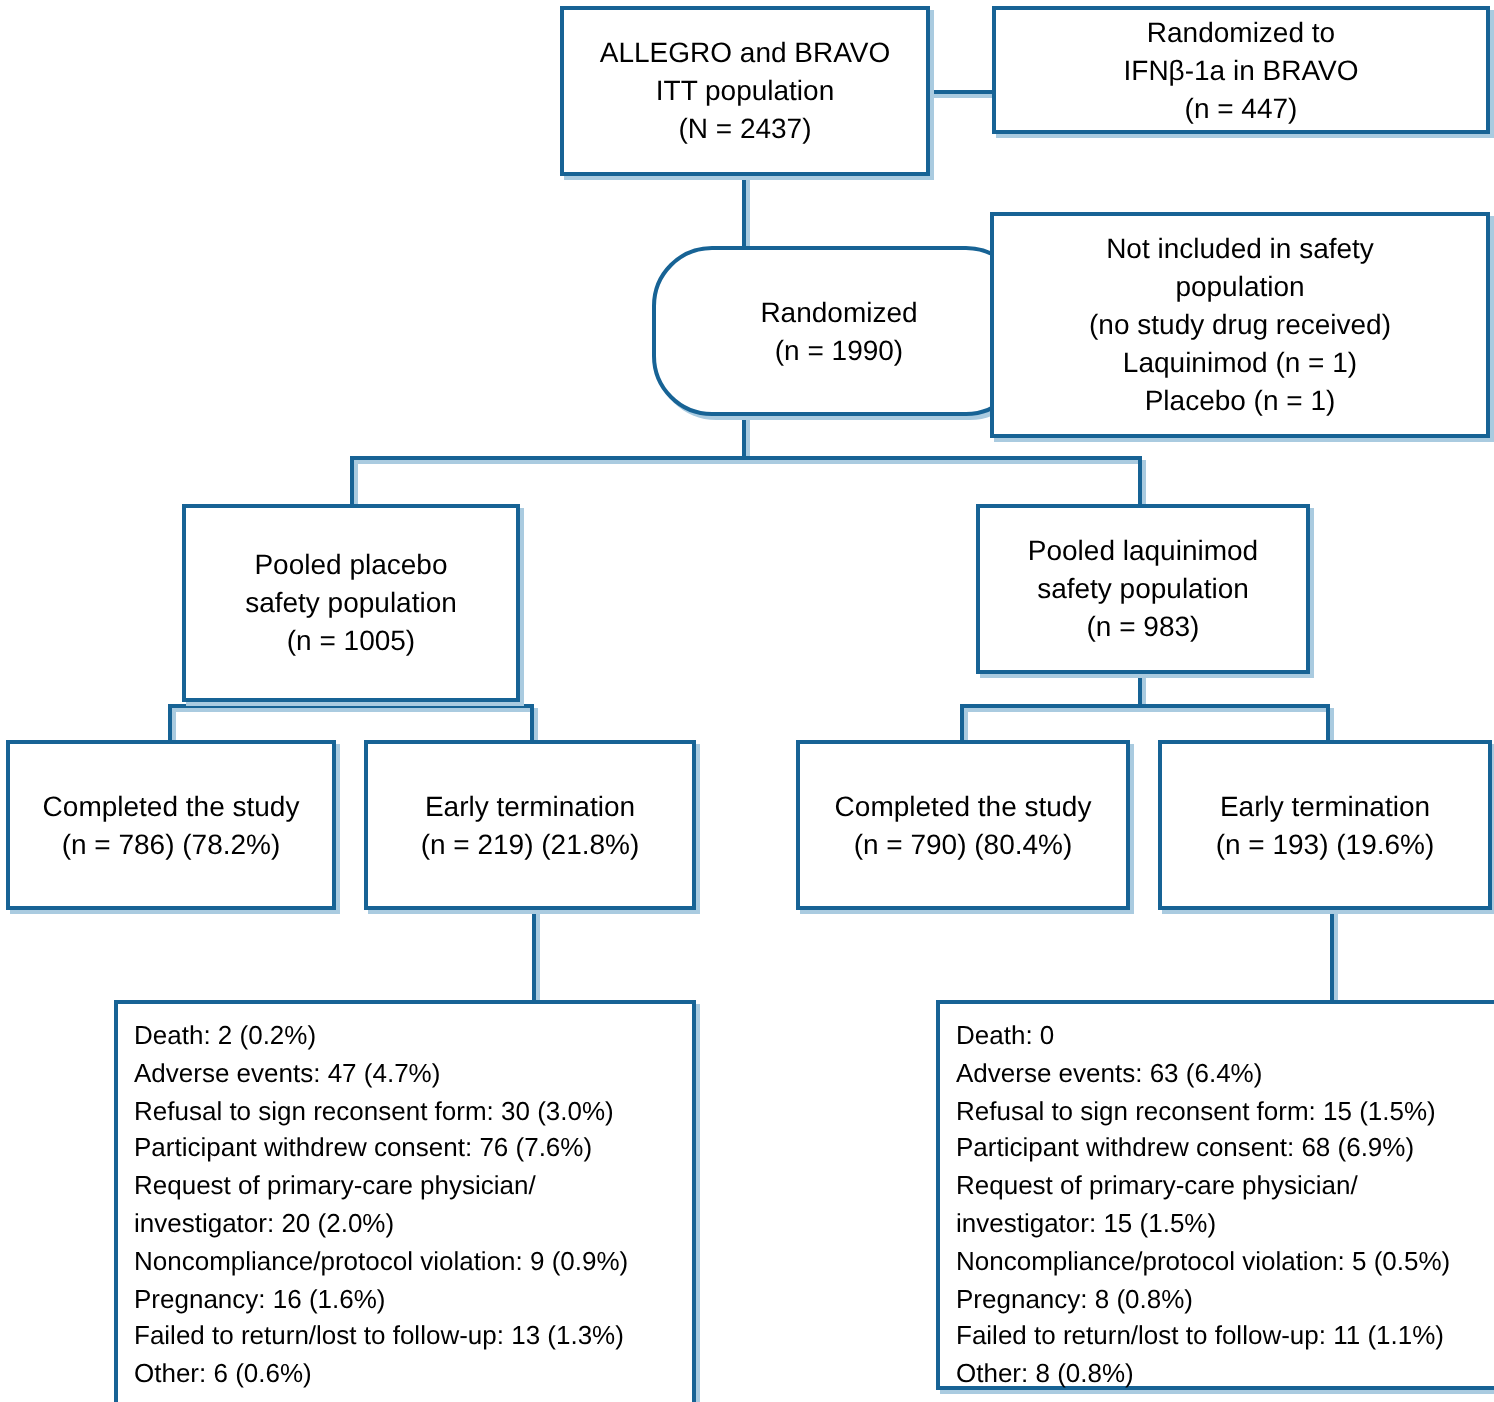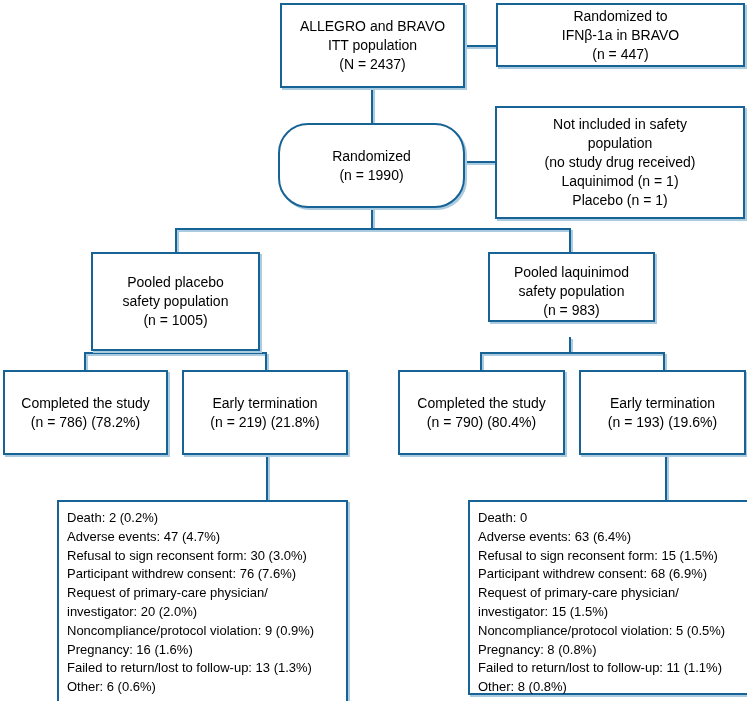--- a/index.html
+++ b/index.html
@@ -22,20 +22,21 @@
     justify-content:center;
     text-align:center;
   }
   .box-text{
     white-space:pre-line;
     font-size:14px;
     line-height:19px;
   }
   .rounded{
     border-radius:30px;
+    margin-left:48px;
   }
   .reasons{
     align-items:flex-start;
     justify-content:flex-start;
     text-align:left;
     padding:7px 8px;
   }
   .reasons .box-text{
     font-size:13px;
     line-height:18.8px;
@@ -90,21 +91,21 @@
 (no study drug received)
 Laquinimod (n = 1)
 Placebo (n = 1)</div>
   </div>
 
   <div class="box" style="left:91px;top:252px;width:169px;height:99px;">
     <div class="box-text">Pooled placebo
 safety population
 (n = 1005)</div>
   </div>
-  <div class="box" style="left:488px;top:252px;width:167px;height:70px;align-items:flex-end;">
+  <div class="box" style="left:488px;top:252px;width:167px;height:85px;">
     <div class="box-text">Pooled laquinimod
 safety population
 (n = 983)</div>
   </div>
 
   <div class="box" style="left:3px;top:370px;width:165px;height:85px;">
     <div class="box-text">Completed the study
 (n = 786) (78.2%)</div>
   </div>
   <div class="box" style="left:182px;top:370px;width:166px;height:85px;">

